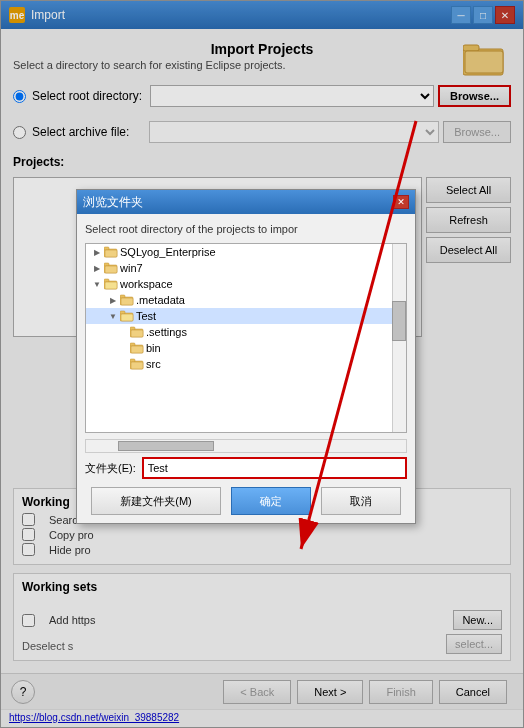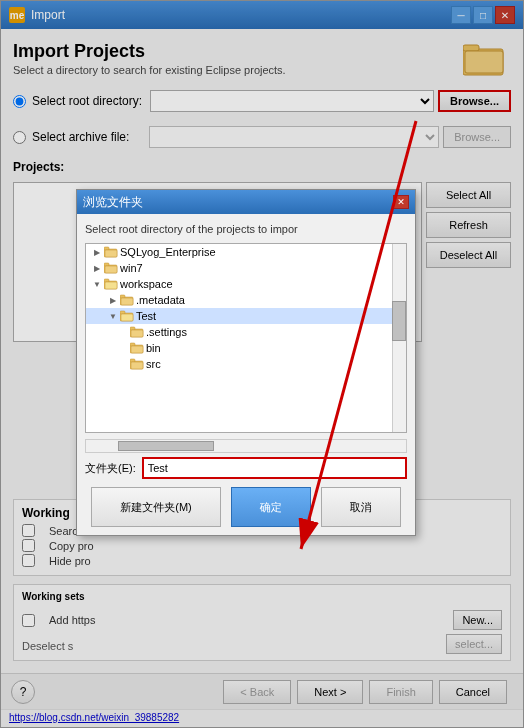--- a/index.html
+++ b/index.html
@@ -68,23 +68,24 @@
     
     .content {
       flex: 1;
       padding: 12px;
       display: flex;
       flex-direction: column;
       gap: 8px;
     }
 
     .section-title {
-      font-size: 18px;
+      font-size: 14px;
       font-weight: bold;
       color: #000;
+      text-align: center;
     }
     .section-desc {
       font-size: 11px;
       color: #444;
       margin-top: 2px;
     }
 
     .top-section { position: relative; }
 
     
@@ -182,21 +183,21 @@
       font-size: 11px;
       margin: 2px 0;
     }
 
     
     .working-sets-section {
       border: 1px solid #ccc;
       padding: 6px 8px;
       background: #f8f8f8;
     }
-    .ws-title { font-weight: bold; font-size: 10px; margin-bottom: 8px; }
+    .ws-title { font-weight: bold; font-size: 12px; margin-bottom: 16px; }
     .ws-row {
       display: flex;
       align-items: center;
       gap: 4px;
       font-size: 11px;
     }
     .ws-new-btn {
       height: 20px;
       padding: 0 8px;
       background: linear-gradient(to bottom, #f5f5f5, #e0e0e0);
@@ -416,21 +417,21 @@
     }
 
     
     .dialog-buttons {
       display: flex;
       justify-content: center;
       gap: 10px;
       margin-top: 2px;
     }
     .dialog-btn {
-      height: 40px;
+      height: 28px;
       padding: 0 28px;
       font-size: 11px;
       border: 1px solid #aaa;
       cursor: pointer;
     }
     .dialog-btn.new-folder {
       background: linear-gradient(to bottom, #f5f5f5, #e0e0e0);
     }
     .dialog-btn.ok {
       background: linear-gradient(to bottom, #6ab0f5, #4a90d9);

